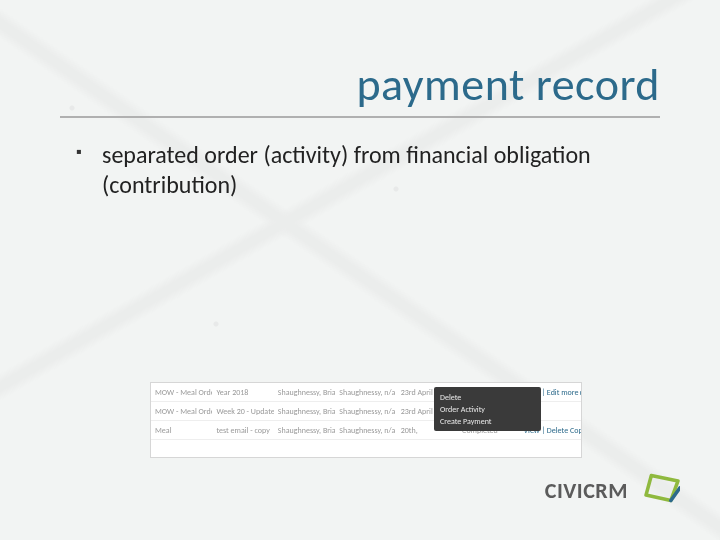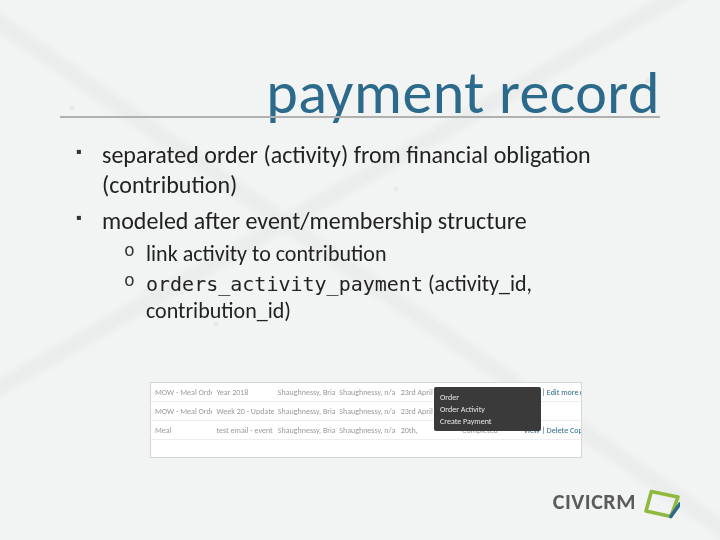--- a/index.html
+++ b/index.html
@@ -6,63 +6,54 @@
   .slide{position:relative;width:720px;height:540px;background:#f2f4f3}
   
   .bg{position:absolute;inset:0;opacity:.18;background:
     radial-gradient(circle at 10% 20%,#bdbdbd 2px,transparent 3px),
     radial-gradient(circle at 30% 60%,#bdbdbd 2px,transparent 3px),
     radial-gradient(circle at 55% 35%,#bdbdbd 2px,transparent 3px),
     radial-gradient(circle at 80% 75%,#bdbdbd 2px,transparent 3px),
     radial-gradient(circle at 90% 15%,#bdbdbd 2px,transparent 3px),
     linear-gradient(35deg,transparent 48%,#cfcfcf 49%,#cfcfcf 50%,transparent 51%),
     linear-gradient(-30deg,transparent 58%,#cfcfcf 59%,#cfcfcf 60%,transparent 61%)}
-  .title{position:absolute;top:56px;left:0;right:60px;text-align:right;font-size:60px;color:#2c6a8b;letter-spacing:.5px}
+  .title{position:absolute;top:56px;left:0;right:60px;text-align:right;font-size:46px;color:#2c6a8b;letter-spacing:.5px}
   .title-rule{position:absolute;top:116px;left:60px;right:60px;border-top:2px solid #b0b0b0}
   .body{position:absolute;top:140px;left:76px;right:60px;font-size:24px;line-height:1.25}
   ul.top{list-style:none;margin:0;padding:0}
   ul.top>li{position:relative;padding-left:26px;margin-bottom:6px}
   ul.top>li::before{content:"▪";position:absolute;left:0;top:2px;color:#333;font-size:16px}
   ul.sub{list-style:none;margin:4px 0 4px 22px;padding:0;font-size:22px}
   ul.sub>li{position:relative;padding-left:22px;margin-bottom:2px}
   ul.sub>li::before{content:"o";position:absolute;left:0;top:0;color:#333;font-family:"Courier New",monospace;font-size:18px}
   .mono{font-family:Consolas,Menlo,monospace;font-size:20px}
   
   .shot{position:absolute;left:150px;top:382px;width:430px;height:74px;background:#fff;border:1px solid #d6d6d6;font-size:8px;color:#999;overflow:hidden}
   .shot .row{display:flex;border-bottom:1px solid #eee;height:18px;align-items:center}
   .shot .cell{flex:1;padding:0 4px;white-space:nowrap;overflow:hidden}
   .shot .links{color:#2c6a8b}
   .shot .menu{position:absolute;right:40px;top:4px;width:95px;background:#3a3a3a;color:#eaeaea;font-size:8px;padding:4px 6px;line-height:1.5;border-radius:2px}
   
-  .logo{position:absolute;right:40px;bottom:20px;display:flex;align-items:flex-start;gap:8px}
+  .logo{position:absolute;right:40px;bottom:36px;display:flex;align-items:flex-end;gap:16px}
   .logo-text{font-size:22px;font-weight:600;color:#5b5b5b;letter-spacing:.5px}
   .logo-mark{width:36px;height:32px;position:relative}
   .logo-mark svg{width:100%;height:100%}
 </style>
 </head>
 <body>
 
 <div class="slide">
   <div class="bg"></div>
 
   <div class="title">payment record</div>
   <div class="title-rule"></div>
 
   <div class="body">
     <ul class="top">
       <li><span>separated order (activity) from financial obligation (contribution)</span></li>
-      <li>
-        <span>modeled after event/membership structure</span>
-        <ul class="sub">
-          <li><span>link activity to contribution</span></li>
-          <li>
-            <span class="mono">orders_activity_payment</span><span> (activity_id, contribution_id)</span>
-          </li>
-        </ul>
-      </li>
     </ul>
   </div>
 
   <div class="shot">
     <div class="row">
       <div class="cell">MOW - Meal Order</div>
       <div class="cell">Year 2018</div>
       <div class="cell">Shaughnessy, Brian</div>
       <div class="cell">Shaughnessy, n/a</div>
       <div class="cell">23rd April 2013 2:46 PM</div>
@@ -73,29 +64,29 @@
       <div class="cell">MOW - Meal Order</div>
       <div class="cell">Week 20 - Updates</div>
       <div class="cell">Shaughnessy, Brian</div>
       <div class="cell">Shaughnessy, n/a</div>
       <div class="cell">23rd April 2013 2:28 PM</div>
       <div class="cell"></div>
       <div class="cell links"></div>
     </div>
     <div class="row">
       <div class="cell">Meal</div>
-      <div class="cell">test email - event</div>
+      <div class="cell">test email - copy</div>
       <div class="cell">Shaughnessy, Brian</div>
       <div class="cell">Shaughnessy, n/a</div>
       <div class="cell">20th,</div>
       <div class="cell">Completed</div>
       <div class="cell links">View | Delete  Copy Activity</div>
     </div>
     <div class="menu">
-      <div>Order</div>
+      <div>Delete</div>
       <div>Order Activity</div>
       <div>Create Payment</div>
     </div>
   </div>
 
   <div class="logo">
     <span class="logo-text">CIVICRM</span>
     <span class="logo-mark">
       <svg viewBox="0 0 40 36">
           <polygon points="8,4 38,10 30,32 2,26" fill="none" stroke="#8fb93e" stroke-width="4" stroke-linejoin="round"></polygon>

